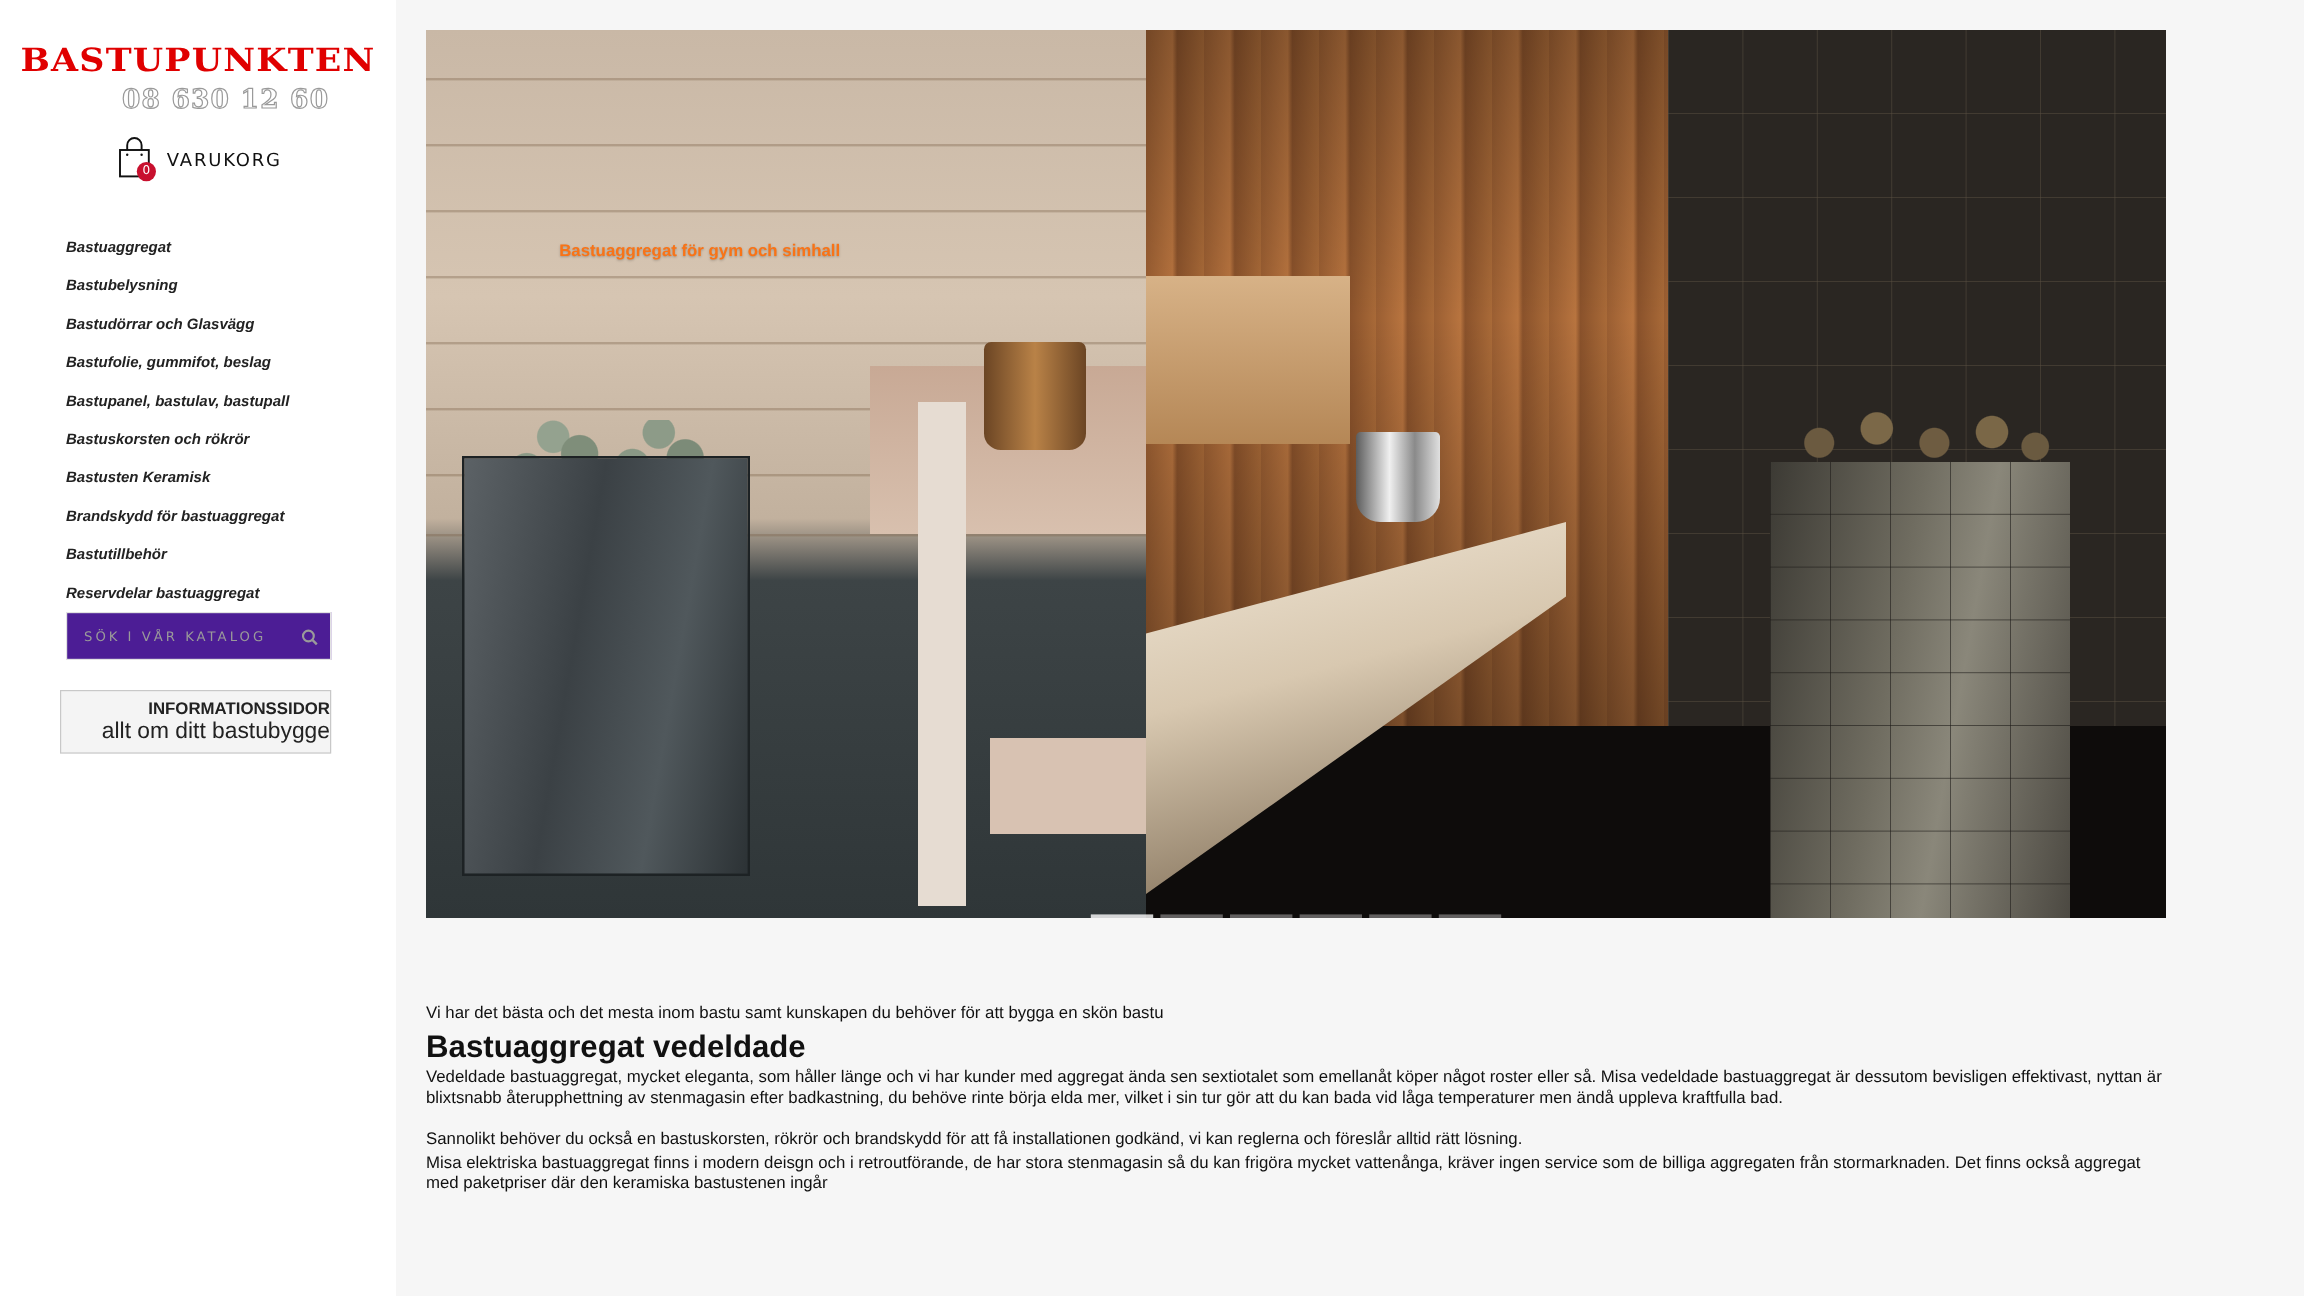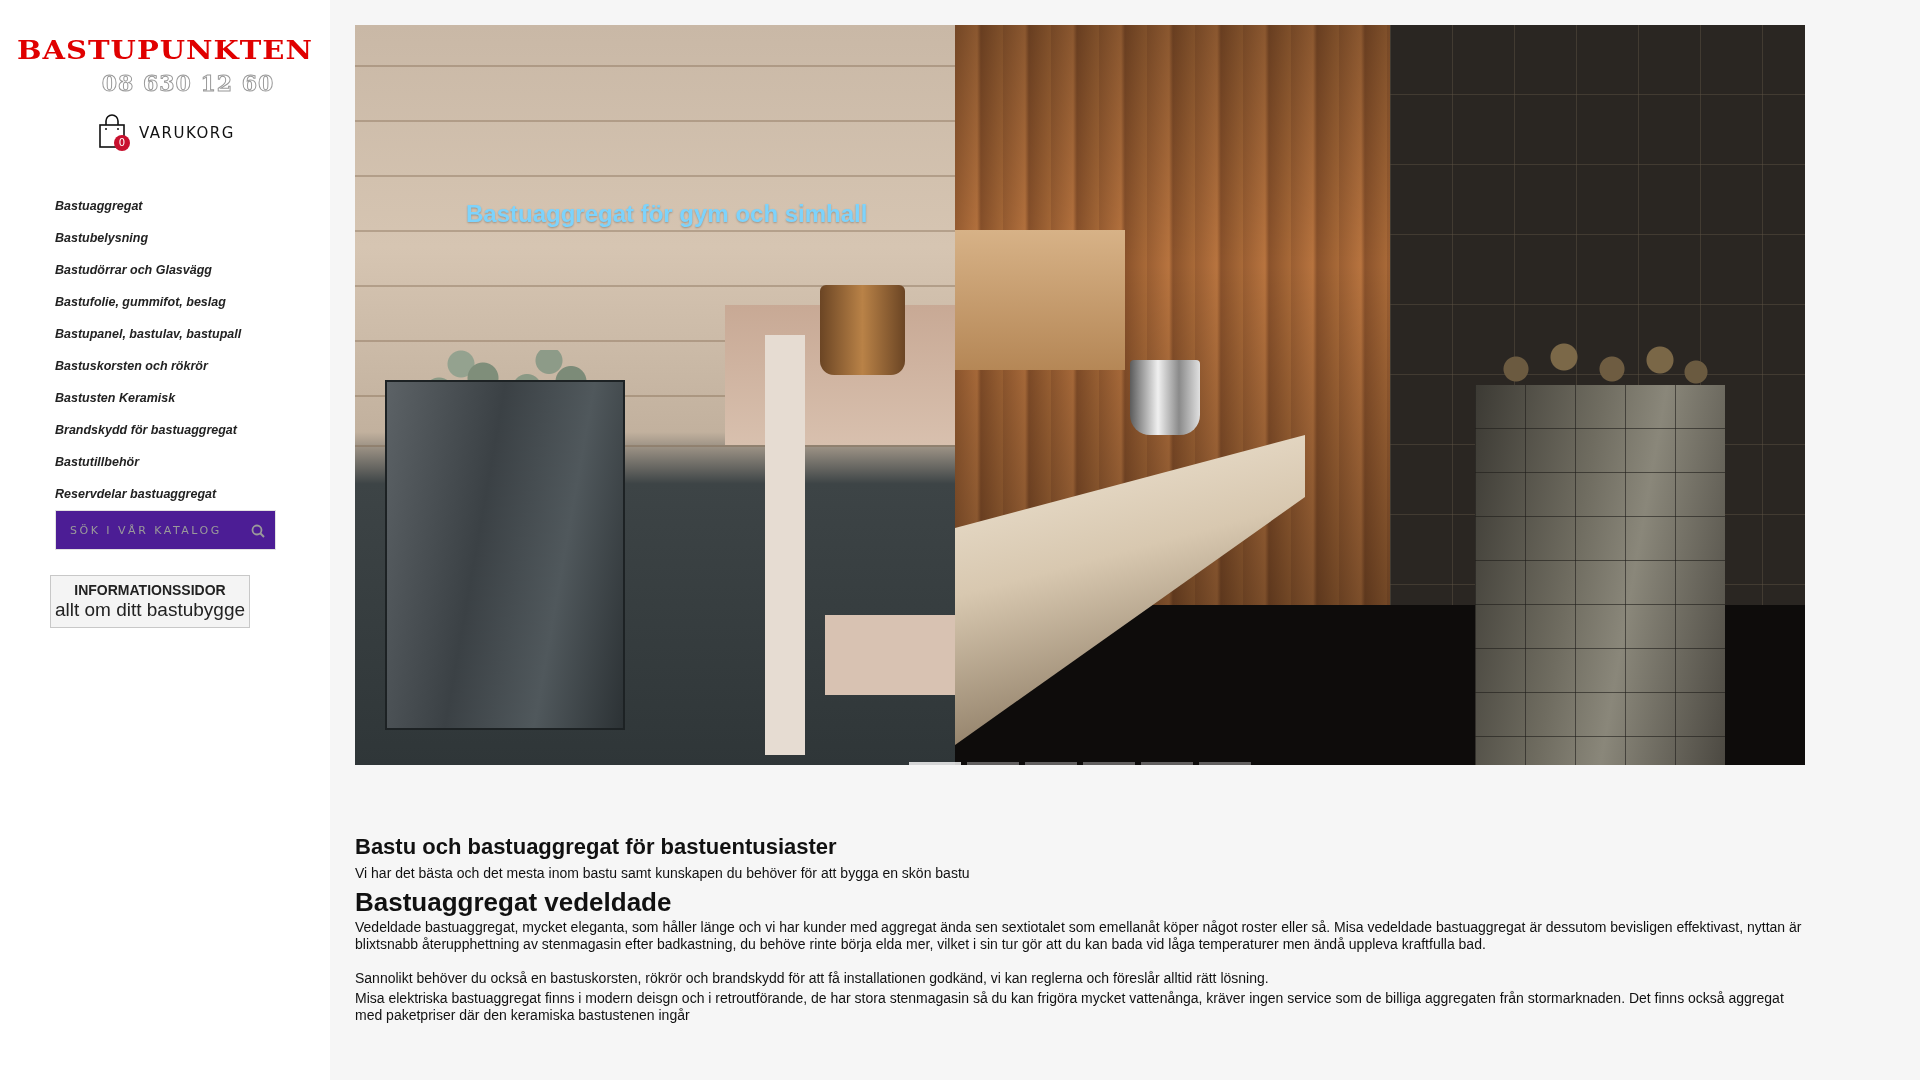--- a/index.html
+++ b/index.html
@@ -17,21 +17,21 @@
   .cart-label { margin-left: 13px; margin-top: 4px; font-size: 15px; letter-spacing: 1.5px; color: #111; font-family: "DejaVu Sans", sans-serif; }
 
   .menu { position: absolute; left: 55px; top: 196px; list-style: none; font-style: italic; }
   .menu li { height: 32px; line-height: 20px; font-size: 12.5px; font-weight: bold; color: #222; font-family: "Liberation Sans", "DejaVu Sans", sans-serif; cursor: pointer; white-space: nowrap; }
 
   .search { position: absolute; left: 55px; top: 510px; width: 221px; height: 40px; background: #4c1d95; border: 1px solid #e2e2e2; display: flex; align-items: center; }
   .search input { border: none; background: transparent; outline: none; flex: 1; padding-left: 14px; font-size: 11px; letter-spacing: 2.5px; color: #888; font-family: "DejaVu Sans", sans-serif; }
   .search input::placeholder { color: #9a9a9a; }
   .search-icon { width: 14px; height: 14px; margin-right: 10px; }
 
-  .infobox { position: absolute; left: 50px; top: 575px; width: 200px; height: 53px; background: #f4f4f4; border: 1px solid #c8c8c8; text-align: center; cursor: pointer; padding-top: 5px; }
+  .infobox { position: absolute; left: 50px; top: 575px; width: 226px; height: 53px; background: #f4f4f4; border: 1px solid #c8c8c8; text-align: right; cursor: pointer; padding-top: 5px; }
   .infobox .t1 { font-size: 14px; font-weight: bold; color: #222; font-family: "Liberation Sans", sans-serif; line-height: 19px; }
   .infobox .t2 { font-size: 19px; color: #222; font-family: "Liberation Sans", sans-serif; line-height: 20px; }
 
   
   .slider { position: absolute; left: 355px; top: 25px; width: 1450px; height: 740px; overflow: hidden; background: #111; }
   .photo-left { position: absolute; left: 0; top: 0; width: 600px; height: 740px; background: linear-gradient(180deg, #c9b8a6 0%, #d6c5b2 30%, #c2b19e 55%, #3d4446 62%, #2f3638 100%); overflow: hidden; }
   .plank { position: absolute; left: 0; width: 600px; height: 2px; background: rgba(120,95,70,0.35); }
   .heater-l { position: absolute; left: 30px; top: 355px; width: 240px; height: 350px; background: linear-gradient(100deg, #5c6266 0%, #3b4145 40%, #50585c 70%, #2c3235 100%); border: 2px solid #1d2224; }
   .stones-l { position: absolute; left: 40px; top: 325px; width: 220px; height: 70px; background: radial-gradient(circle at 20% 60%, #8b9a86 0 14px, transparent 15px), radial-gradient(circle at 40% 40%, #7f8e7a 0 15px, transparent 16px), radial-gradient(circle at 60% 55%, #8a9985 0 14px, transparent 15px), radial-gradient(circle at 80% 45%, #7c8b78 0 15px, transparent 16px), radial-gradient(circle at 30% 20%, #94a28f 0 13px, transparent 14px), radial-gradient(circle at 70% 15%, #8d9b88 0 13px, transparent 14px); }
   .bench-l { position: absolute; left: 370px; top: 280px; width: 230px; height: 140px; background: linear-gradient(180deg, #c8a995 0%, #d8c0ae 100%); }
@@ -43,21 +43,21 @@
   .wood-r { position: absolute; left: 0; top: 0; width: 435px; height: 600px; background: repeating-linear-gradient(90deg, #9a5e32 0px, #b8743f 22px, #8a522b 26px, #a96a38 48px); }
   .wood-r-shade { position: absolute; left: 0; top: 0; width: 435px; height: 600px; background: linear-gradient(180deg, rgba(0,0,0,0.25) 0%, rgba(0,0,0,0) 40%, rgba(0,0,0,0.35) 100%); }
   .tile-r { position: absolute; left: 435px; top: 0; width: 415px; height: 740px; background: #2a2622; background-image: linear-gradient(90deg, rgba(90,80,65,0.5) 1px, transparent 1px), linear-gradient(0deg, rgba(90,80,65,0.5) 1px, transparent 1px); background-size: 62px 70px; }
   .floor-r { position: absolute; left: 0; top: 580px; width: 850px; height: 160px; background: #0e0c0b; }
   .upper-bench { position: absolute; left: 0; top: 205px; width: 170px; height: 140px; background: linear-gradient(180deg, #d7b287 0%, #b58756 100%); }
   .bench-r { position: absolute; left: 0; top: 410px; width: 350px; height: 310px; background: linear-gradient(165deg, #f0e6d6 0%, #d8c8b0 40%, #6e5c45 100%); clip-path: polygon(0 30%, 100% 0, 100% 20%, 0 100%); }
   .bucket-r { position: absolute; left: 175px; top: 335px; width: 70px; height: 75px; background: linear-gradient(90deg, #5c5c5c, #f0f0f0 40%, #8a8a8a 70%, #e0e0e0); border-radius: 4px 4px 20px 20px; }
   .heater-r { position: absolute; left: 520px; top: 360px; width: 250px; height: 400px; background: linear-gradient(100deg, #3c3a34 0%, #6f6c60 40%, #8a877a 60%, #4a4740 100%); background-image: linear-gradient(90deg, rgba(30,28,25,0.6) 1px, transparent 1px), linear-gradient(0deg, rgba(30,28,25,0.6) 1px, transparent 1px), linear-gradient(100deg, #3c3a34 0%, #6f6c60 40%, #8a877a 60%, #4a4740 100%); background-size: 50px 44px, 50px 44px, 100% 100%; }
   .stones-r { position: absolute; left: 525px; top: 308px; width: 240px; height: 60px; background: radial-gradient(circle at 15% 60%, #6b5a40 0 12px, transparent 13px), radial-gradient(circle at 35% 40%, #7b6848 0 13px, transparent 14px), radial-gradient(circle at 55% 60%, #6e5c41 0 12px, transparent 13px), radial-gradient(circle at 75% 45%, #7a6747 0 13px, transparent 14px), radial-gradient(circle at 90% 65%, #6a5a40 0 11px, transparent 12px); }
 
-  .caption { position: absolute; left: 111px; top: 175px; font-size: 24px; font-weight: bold; color: #7dd3fc; font-family: "Liberation Sans", "DejaVu Sans", sans-serif; text-shadow: 0 1px 2px rgba(0,0,0,0.25); white-space: nowrap; }
+  .caption { position: absolute; left: 111px; top: 175px; font-size: 14px; font-weight: bold; color: #f97316; font-family: "Liberation Sans", "DejaVu Sans", sans-serif; text-shadow: 0 1px 2px rgba(0,0,0,0.25); white-space: nowrap; }
 
   .dots { position: absolute; left: 0; bottom: 0; width: 1450px; height: 3px; display: flex; justify-content: center; gap: 6px; }
   .dot { width: 52px; height: 3px; background: rgba(255,255,255,0.35); cursor: pointer; }
   .dot.active { background: rgba(255,255,255,0.8); }
 
   
   .content { position: absolute; left: 355px; top: 832px; width: 1450px; color: #111; font-family: "Liberation Sans", "DejaVu Sans", sans-serif; }
   .content h1 { font-size: 22px; font-weight: bold; line-height: 30px; color: #111; }
   .content h2 { font-size: 26px; font-weight: bold; line-height: 28px; color: #111; margin-top: 6px; }
   .content p { font-size: 14px; line-height: 17px; color: #111; margin-top: 3px; }
@@ -148,21 +148,20 @@
     <span class="dot active"></span>
     <span class="dot"></span>
     <span class="dot"></span>
     <span class="dot"></span>
     <span class="dot"></span>
     <span class="dot"></span>
   </div>
 </section>
 
 <main class="content">
-  <h1>Bastu och bastuaggregat för bastuentusiaster</h1>
   <p>Vi har det bästa och det mesta inom bastu samt kunskapen du behöver för att bygga en skön bastu</p>
 
   <h2>Bastuaggregat vedeldade</h2>
   <p>Vedeldade bastuaggregat, mycket eleganta, som håller länge och vi har kunder med aggregat ända sen sextiotalet som emellanåt köper något roster eller så. Misa vedeldade bastuaggregat är dessutom bevisligen effektivast, nyttan är blixtsnabb återupphettning av stenmagasin efter badkastning, du behöve rinte börja elda mer, vilket i sin tur gör att du kan bada vid låga temperaturer men ändå uppleva kraftfulla bad.</p>
   <p class="gap">Sannolikt behöver du också en bastuskorsten, rökrör och brandskydd för att få installationen godkänd, vi kan reglerna och föreslår alltid rätt lösning.</p>
 
   <p>Misa elektriska bastuaggregat finns i modern deisgn och i retroutförande, de har stora stenmagasin så du kan frigöra mycket vattenånga, kräver ingen service som de billiga aggregaten från stormarknaden. Det finns också aggregat med paketpriser där den keramiska bastustenen ingår</p>
 </main>
 
 </body></html>

